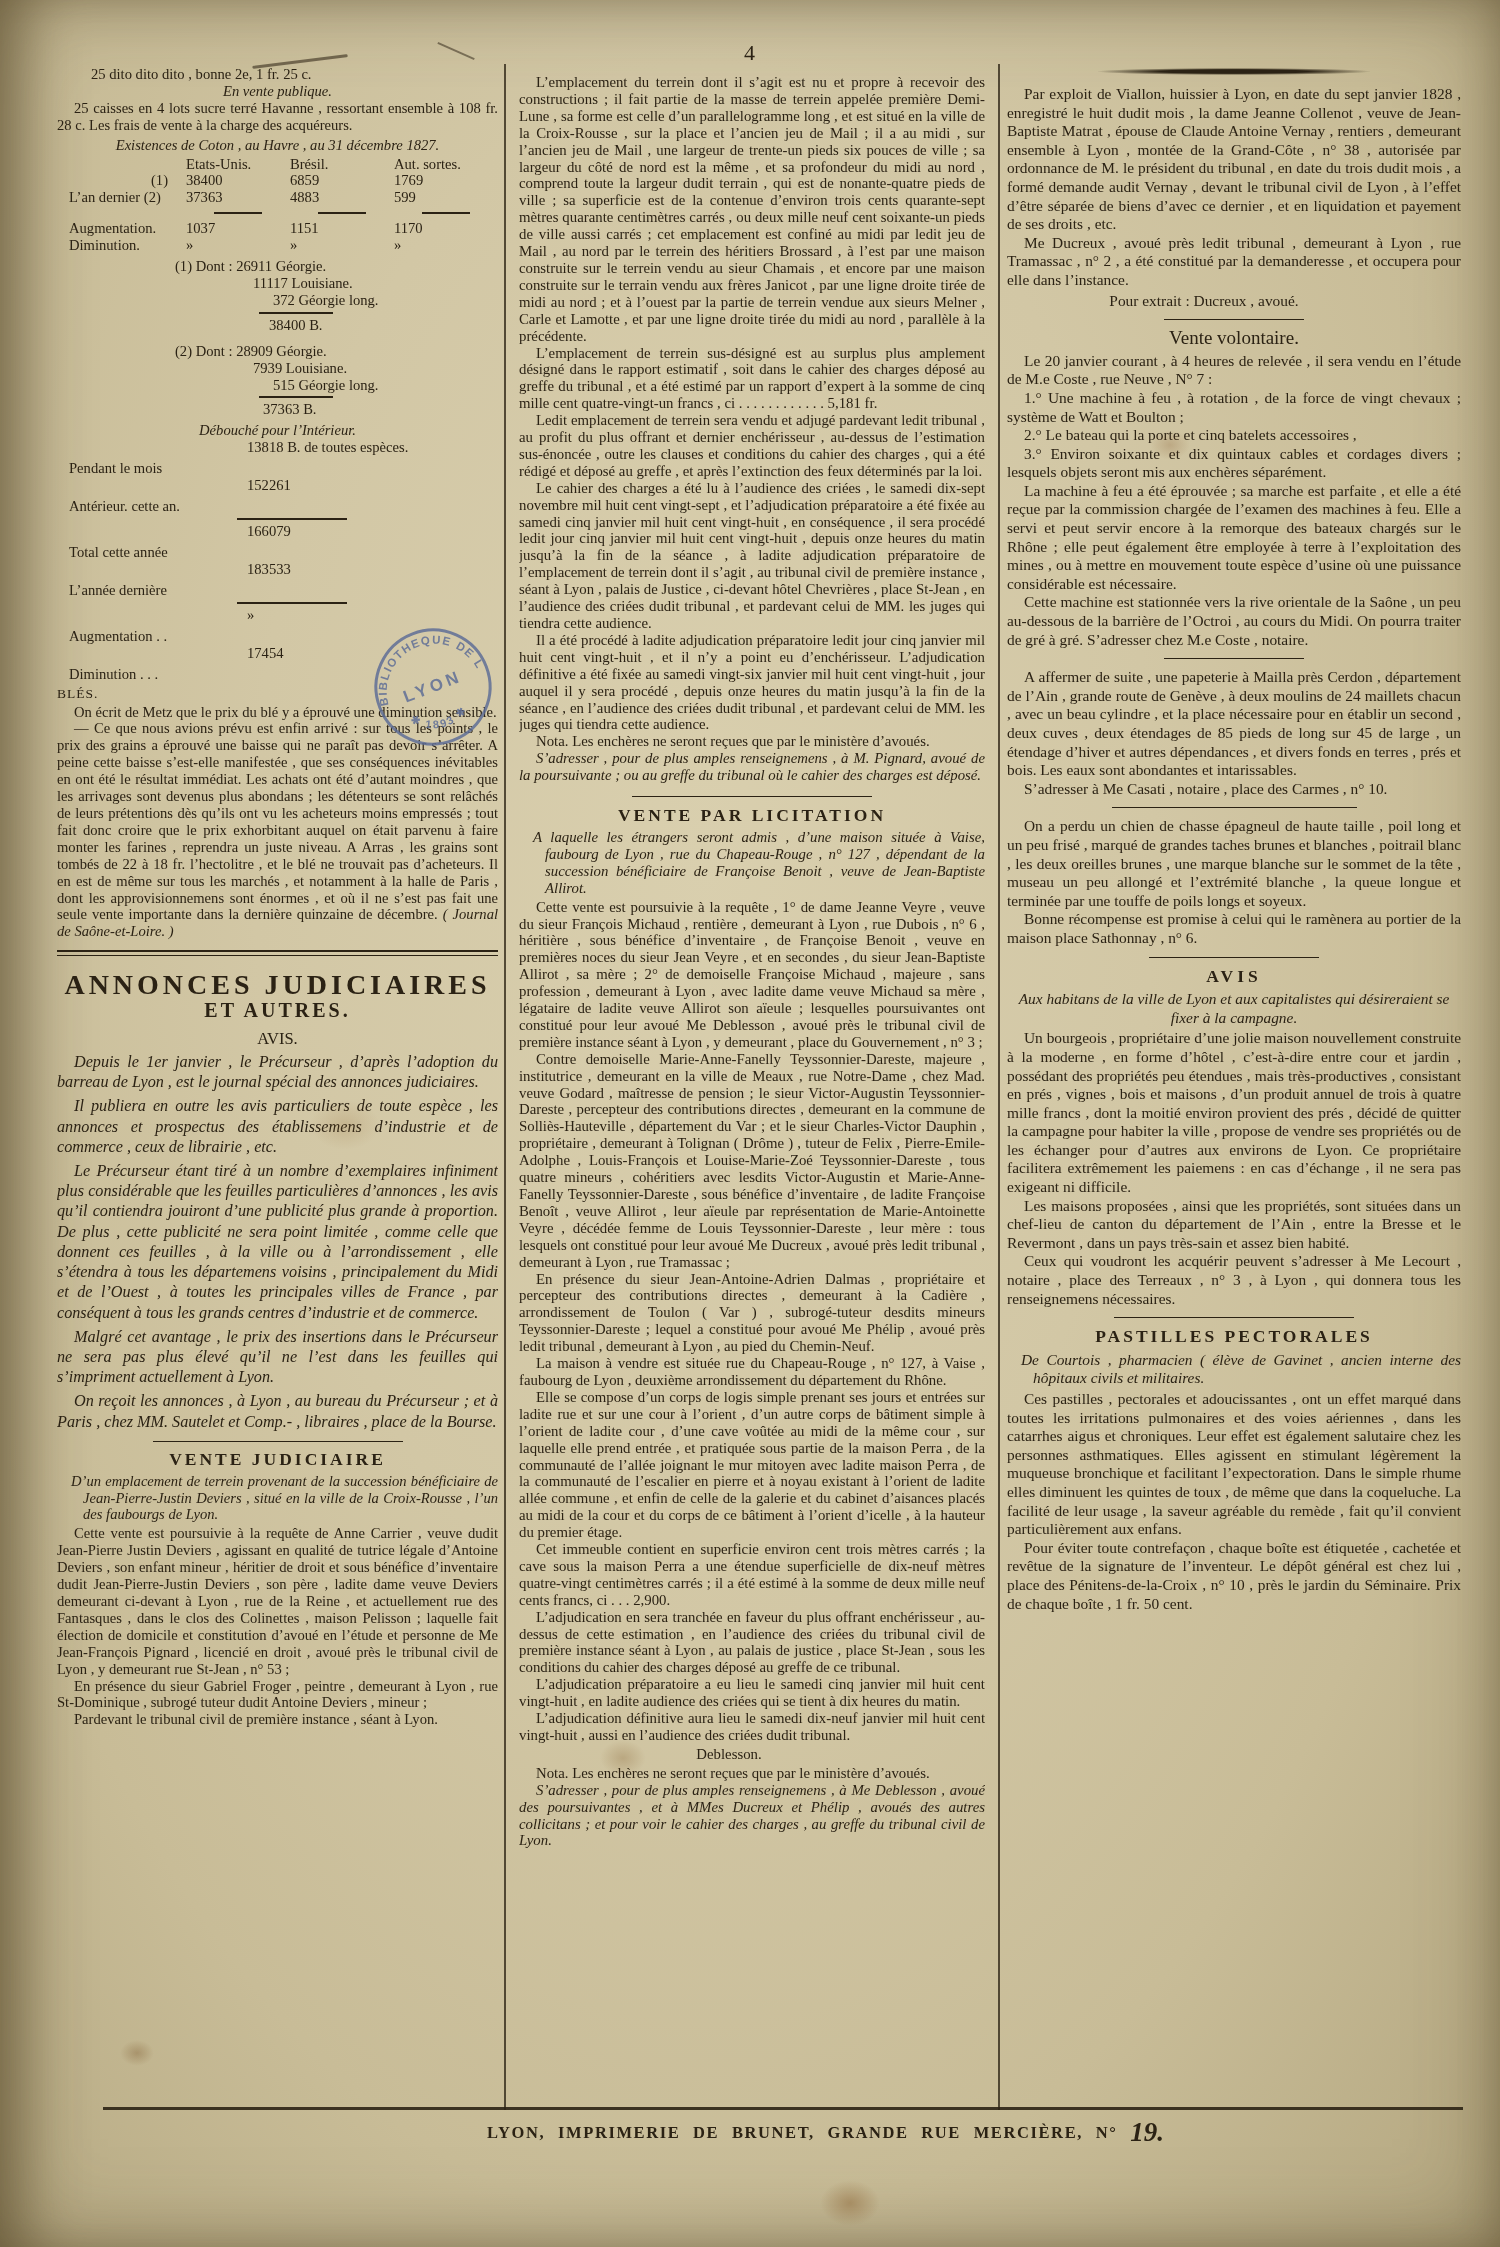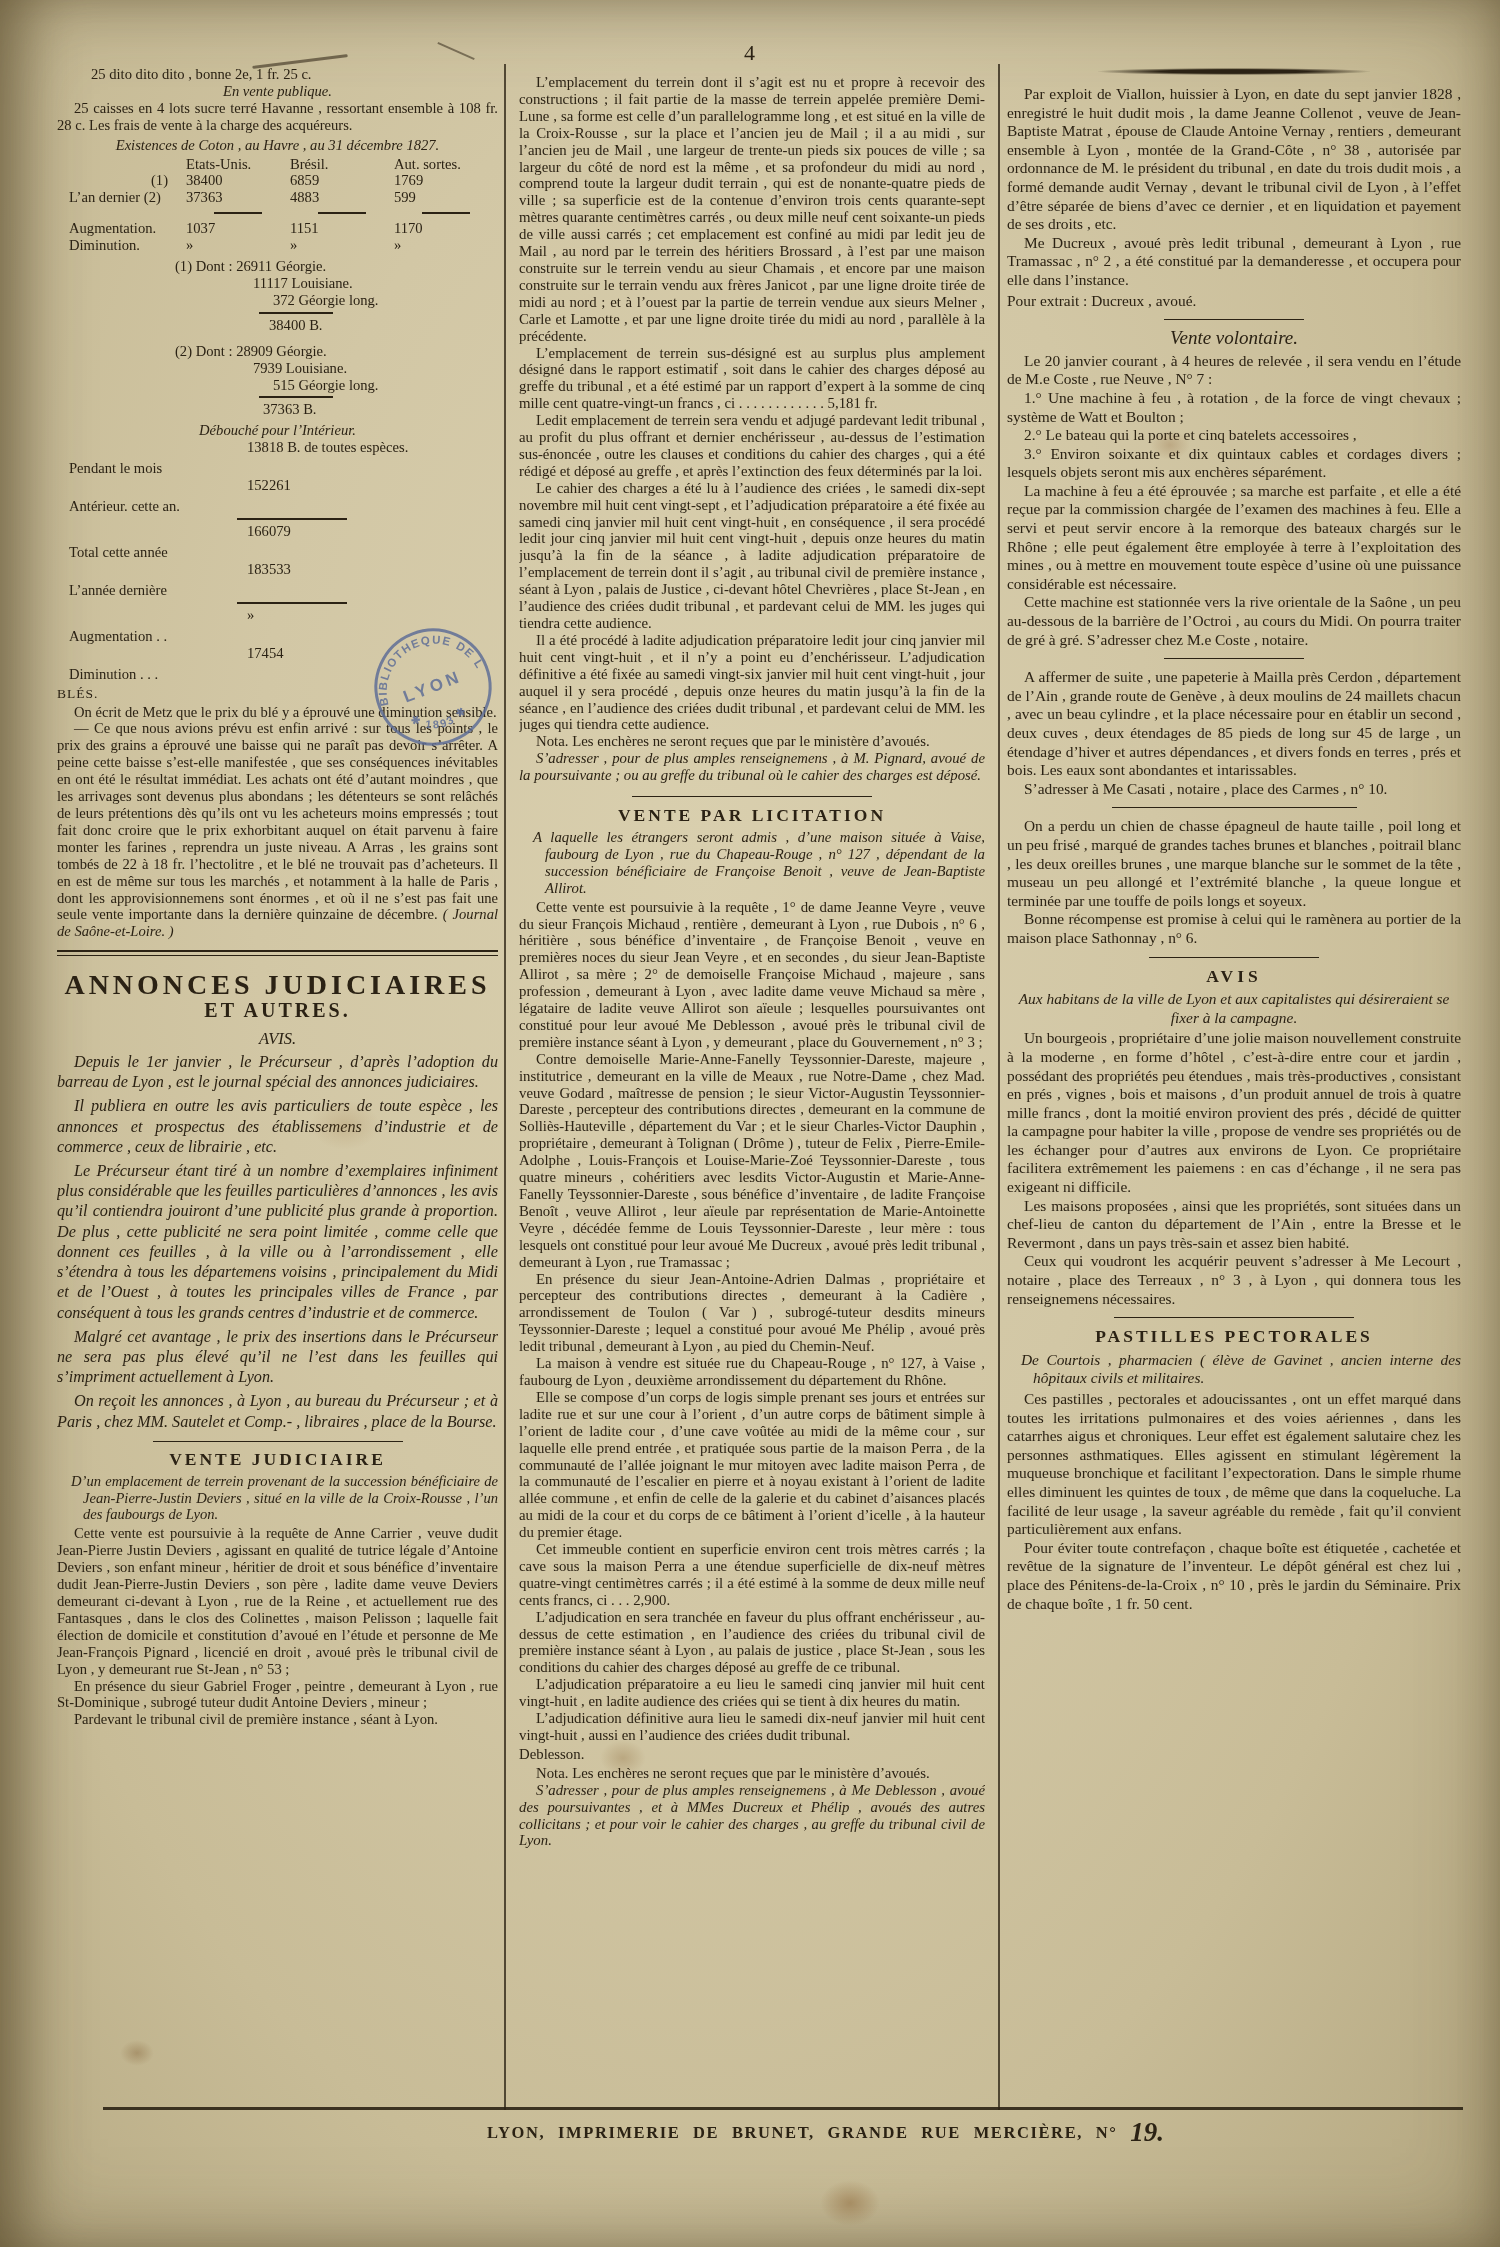--- a/index.html
+++ b/index.html
@@ -17,25 +17,25 @@
   .it{font-style:italic;}
   .c{text-align:center;text-indent:0;}
   .pageno{position:absolute;left:0;top:40px;width:1500px;text-align:center;font-size:22px;letter-spacing:1px;}
   .vrule{position:absolute;top:64px;width:1.8px;height:2046px;background:#2e2516;opacity:.78;}
   .hr{border:0;border-top:1.7px solid #2b2214;margin:9px auto;}
   .hr2{height:3px;border-top:2.4px solid #2b2214;border-bottom:1.1px solid #2b2214;margin:10px 0 8px 0;}
   .swell{height:7px;width:272px;margin:2px auto 10px auto;background:radial-gradient(ellipse at center,#2b2214 0%,#2b2214 38%,rgba(43,34,20,0) 72%);}
   .h-ann{font-size:28px;font-weight:bold;letter-spacing:4px;text-align:center;margin:14px 0 2px 0;line-height:30px;}
   .h-ann2{font-size:20px;font-weight:bold;letter-spacing:3px;text-align:center;margin:0 0 12px 0;}
   .h-sec{font-size:17.5px;font-weight:bold;letter-spacing:3px;text-align:center;text-indent:0;margin:8px 0 5px 0;}
-  .h-it{font-style:italic;text-align:center;text-indent:0;font-size:16.5px;margin:6px 0 4px 0;}
+  .h-it{text-align:center;text-indent:0;font-size:16.5px;margin:6px 0 4px 0;}
   .avis-block{font-size:16.2px;line-height:20.2px;font-style:italic;}
   .avis-block .p{margin-bottom:4px;}
   .sub{font-style:italic;margin:0 0 2px 0;padding-left:26px;text-indent:-12px;}
-  .sig{text-align:left;padding-right:46px;text-indent:0;margin:2px 0;}
+  .sig{text-align:center;padding-right:46px;text-indent:0;margin:2px 0;}
   .tbl{margin:2px 0;}
   .trow{display:flex;}
   .tlabel{flex:1 1 auto;padding-left:12px;white-space:nowrap;}
   .tc{width:104px;text-align:left;white-space:nowrap;}
   .dashrow{display:flex;height:10px;margin:2px 0;}
   .dashrow i{display:block;width:48px;border-top:2.2px solid #2b2214;margin:4px auto 0 auto;}
   .dsp{flex:1 1 auto;}
   .kv{display:flex;}
   .kv .k{width:178px;padding-left:12px;white-space:nowrap;margin-top:21px;}
   .kv .v{flex:1;white-space:nowrap;}

